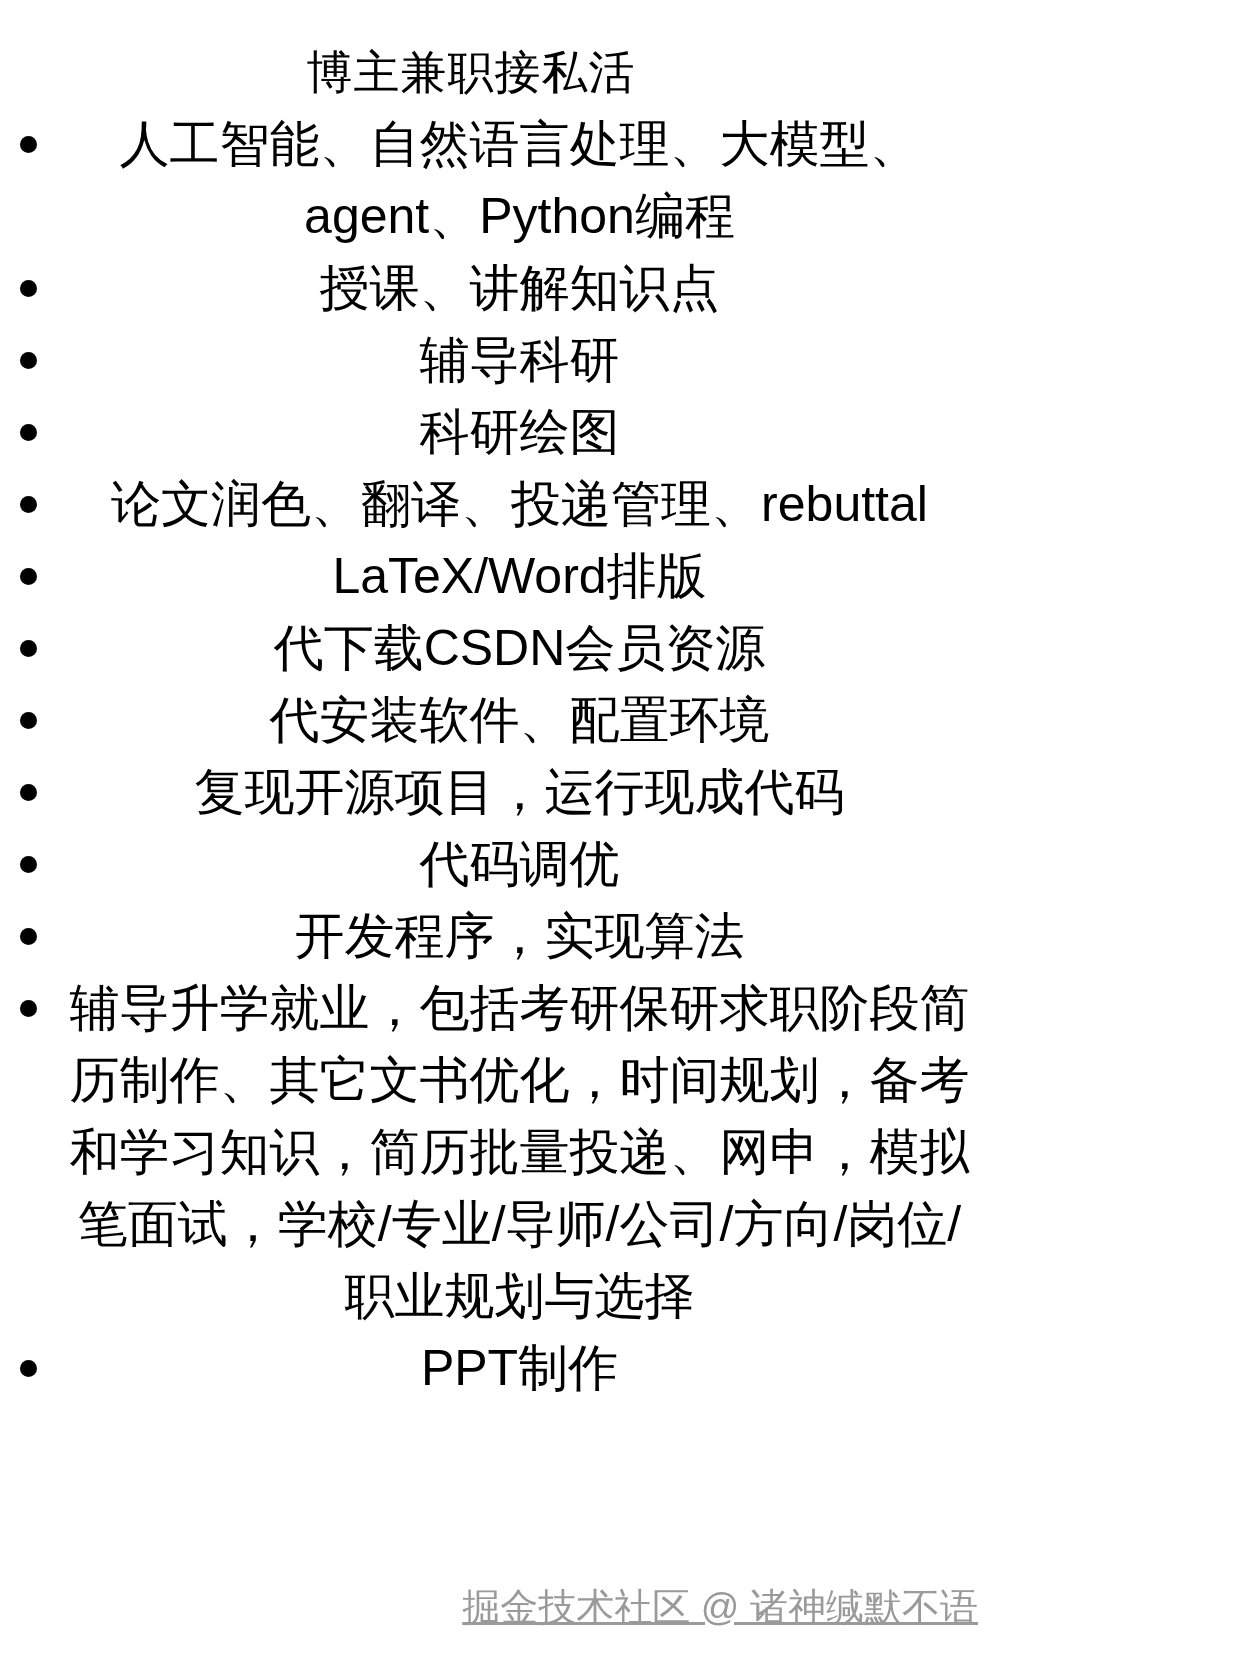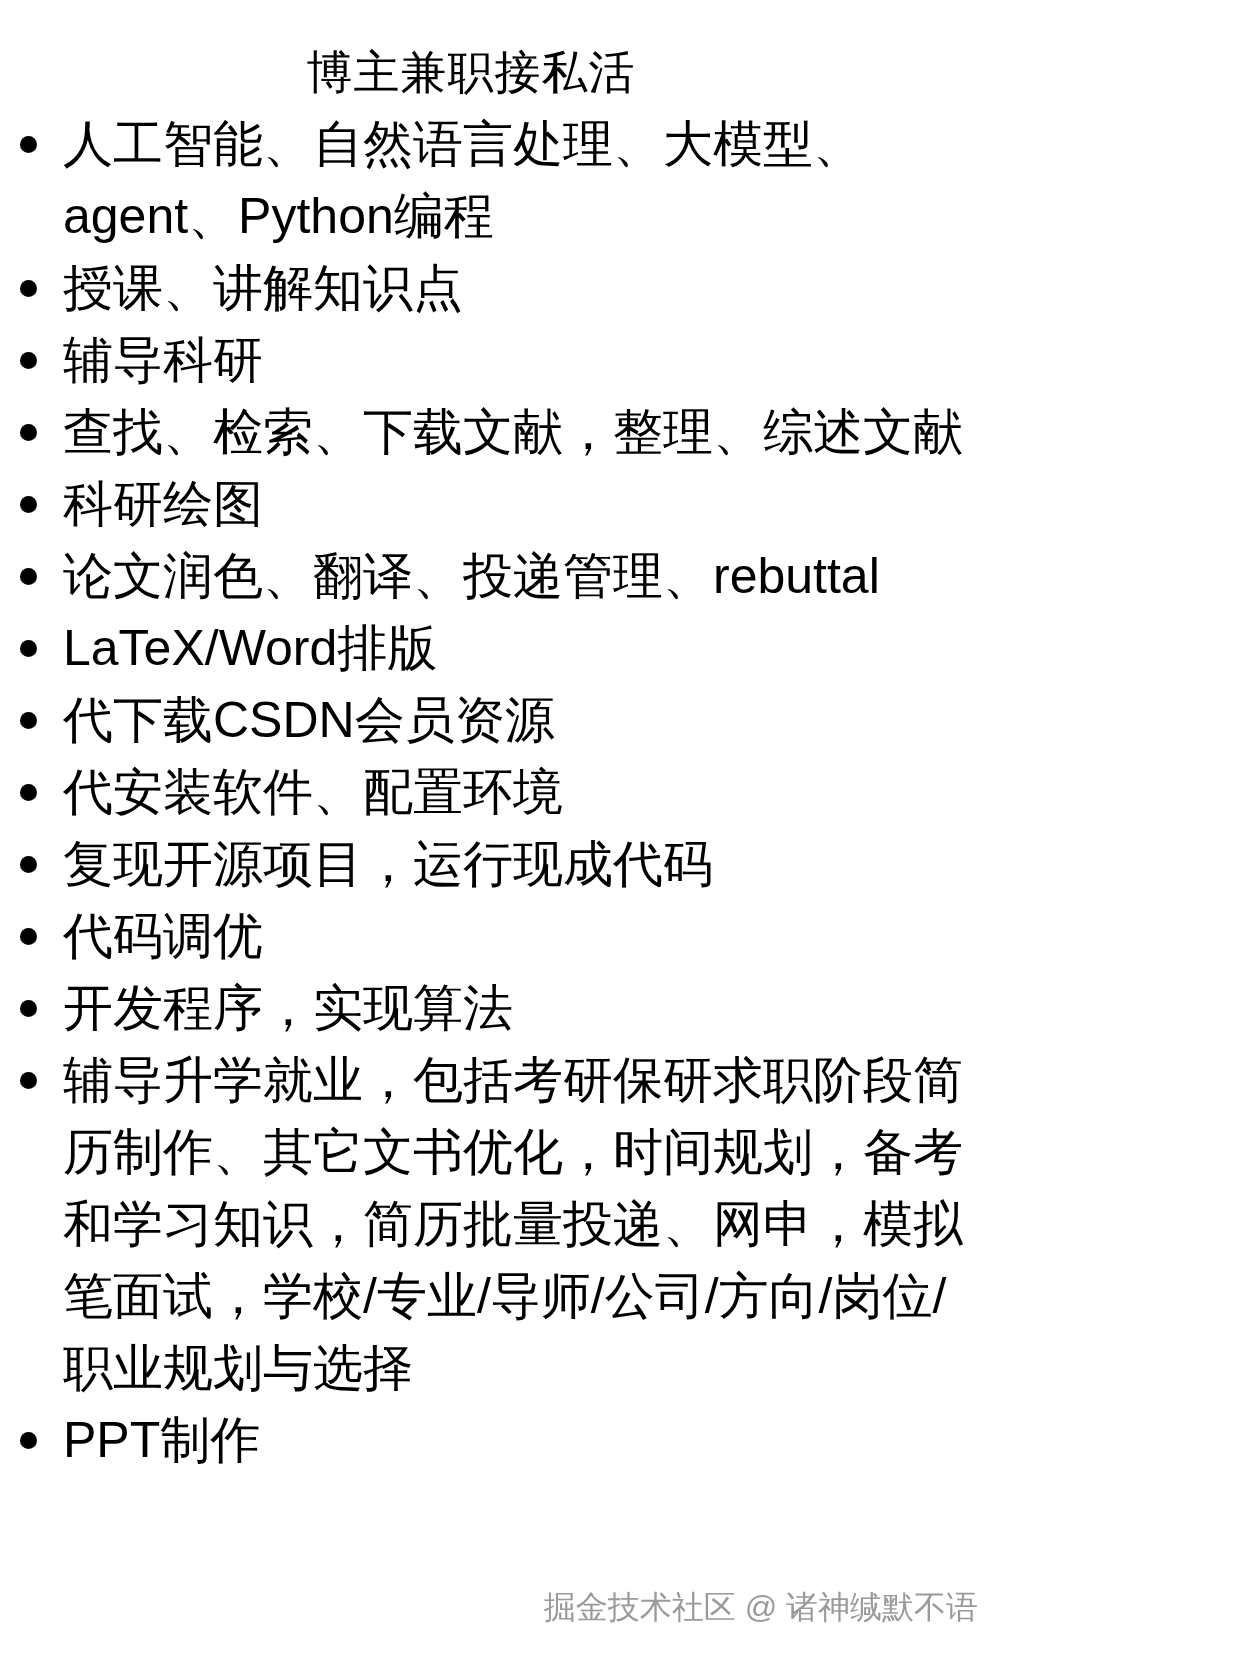--- a/index.html
+++ b/index.html
@@ -30,20 +30,21 @@
     text-align: center;
     letter-spacing: 1px;
     color: #000000;
   }
   ul.service-list {
     list-style: none;
     margin: 0;
     padding: 0 36px 0 20px;
     font-size: 50px;
     line-height: 72px;
+    text-align: center;
   }
   ul.service-list li {
     display: flex;
     align-items: flex-start;
   }
   .bullet {
     flex: 0 0 auto;
     width: 17px;
     height: 17px;
     margin: 28px 26px 0 0;
@@ -51,49 +52,46 @@
     background: #000000;
   }
   .item-text {
     flex: 1 1 auto;
     min-width: 0;
   }
   .watermark {
     position: absolute;
     right: 34px;
     top: 1590px;
-    font-size: 32px;
+    font-size: 38px;
     line-height: 34px;
     color: #9a9a9a;
     text-shadow: 2px 2px 1px #ffffff, 1px 1px 0 #ffffff;
     white-space: nowrap;
+    text-decoration: underline;
   }
 </style>
 </head>
 <body>
 
 <div class="page">
   <h1 class="title">博主兼职接私活</h1>
 
   <ul class="service-list" id="service-list">
       <li>
         <span class="bullet"></span>
         <span class="item-text">人工智能、自然语言处理、大模型、agent、Python编程</span>
       </li>
       <li>
         <span class="bullet"></span>
         <span class="item-text">授课、讲解知识点</span>
       </li>
       <li>
         <span class="bullet"></span>
         <span class="item-text">辅导科研</span>
-      </li>
-      <li>
-        <span class="bullet"></span>
-        <span class="item-text">查找、检索、下载文献，整理、综述文献</span>
       </li>
       <li>
         <span class="bullet"></span>
         <span class="item-text">科研绘图</span>
       </li>
       <li>
         <span class="bullet"></span>
         <span class="item-text">论文润色、翻译、投递管理、rebuttal</span>
       </li>
       <li>

